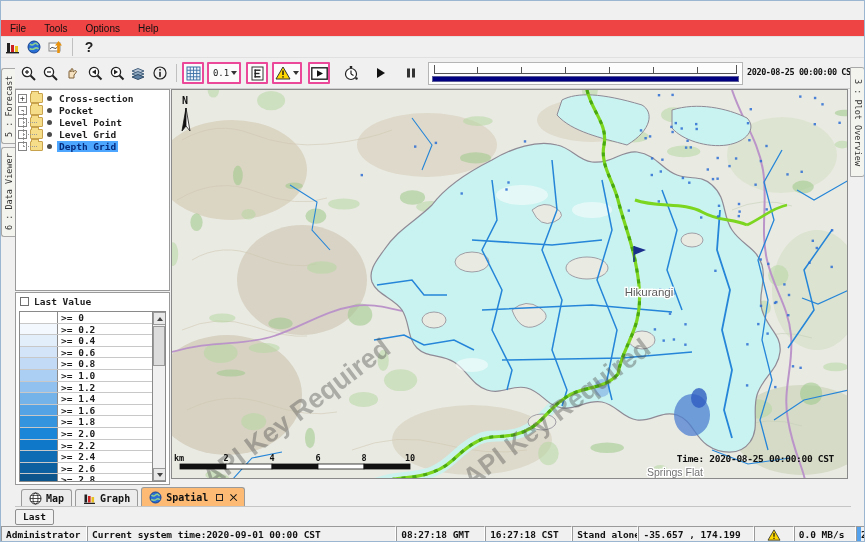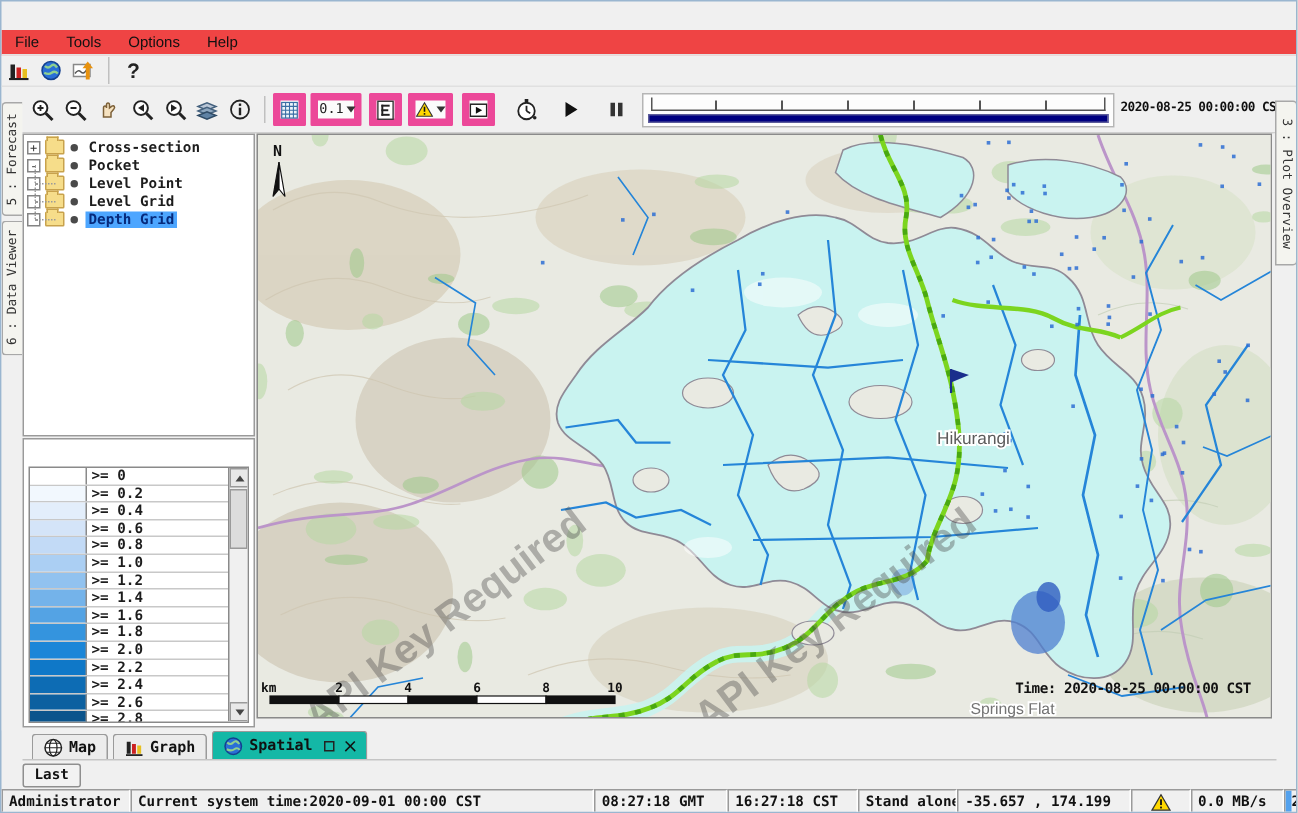--- a/index.html
+++ b/index.html
@@ -24,21 +24,21 @@
   
   .menubar { position:absolute; left:0; top:19px; width:100%; height:17px; background:#ef4444;
     display:flex; align-items:center; font-size:10px; color:#111; border-bottom:1px solid #e2e2e2;}
   .menu-item { padding:0 9px; height:100%; display:flex; align-items:center; }
   
   .toolbar1 { position:absolute; left:0; top:36px; width:100%; height:21px; background:#f0f0f0;
     display:flex; align-items:center; border-bottom:1px solid #e0e0e0;}
   .toolbar2 { position:absolute; left:0; top:57px; width:100%; height:31px; background:#f0f0f0;
     display:flex; align-items:center; border-bottom:1px solid #cfcfcf;}
   .tb-btn { width:22px; height:22px; display:flex; align-items:center; justify-content:center; }
-  .tb-box { border:5px solid #ec4899; background:#fbfbfb; border-radius:1px; }
+  .tb-box { border:2px solid #ec4899; background:#fbfbfb; border-radius:1px; }
   .tb-sep { width:1px; height:18px; background:#c0c0c0; margin:0 5px; }
   .help-q { font-size:14px; font-weight:bold; color:#222; padding:0 4px; }
   .caret { width:0;height:0;border-left:3px solid transparent;border-right:3px solid transparent;border-top:4px solid #333; margin-left:2px;}
   .scale-btn { display:flex;align-items:center; padding:1px 3px; font-size:9px; color:#222; font-family:"DejaVu Sans Mono",monospace;}
   .scale-dot{width:5px;height:5px;border-radius:50%;background:#1b30c8;margin-right:2px;}
   
   .timeline { position:absolute; left:427px; top:4px; width:315px; height:23px; border:1px solid #b5b5b5; background:#fdfdfd; padding:2px 3px;}
   .tl-ruler { position:relative; height:9px; border-bottom:1px solid #555; margin:0 2px;
     background:repeating-linear-gradient(90deg, transparent 0 43px, #555 43px 44px); background-size:44px 7px; background-position:0 2px; background-repeat:repeat-x;}
   .tl-ruler::before,.tl-ruler::after{content:"";position:absolute;top:0;width:1px;height:9px;background:#555;}
@@ -86,21 +86,21 @@
   .arr-dn{width:0;height:0;border-left:3px solid transparent;border-right:3px solid transparent;border-top:4px solid #444;}
   .scroll-thumb{position:absolute; top:14px; left:0; width:12px; height:40px; background:#dcdcdc; border:1px solid #9a9a9a;}
   
   .map-panel { position:absolute; left:170px; top:88px; width:677px; height:390px; border:1px solid #8a8a8a; background:#e9eae2; overflow:hidden;}
   
   .bottom-tabs { position:absolute; left:14px; top:486px; width:836px; height:20px; display:flex; align-items:flex-end; gap:3px; padding-left:6px;
     border-bottom:1px solid #c5c5c5;}
   .btab { display:flex; align-items:center; gap:4px; height:17px; padding:0 7px; background:#ececec;
     border:1px solid #9a9a9a; border-bottom:none; border-radius:3px 3px 0 0; font-size:10px; color:#111;
     font-family:"DejaVu Sans Mono",monospace; font-weight:bold;}
-  .btab.active { background:#14b8a6; height:19px; }
+  .btab.active { background:#fdba74; height:19px; }
   .btab .mini-sq { width:7px; height:7px; border:1px solid #222; margin-left:4px;}
   .btab .mini-x { position:relative; width:8px; height:8px; margin-left:2px;}
   .btab .mini-x::before,.btab .mini-x::after{content:"";position:absolute;left:0;top:3.5px;width:9px;height:1.4px;background:#111;}
   .btab .mini-x::before{transform:rotate(45deg);} .btab .mini-x::after{transform:rotate(-45deg);}
   .logs-row { position:absolute; left:14px; top:507px; height:18px; display:flex; align-items:center; }
   .logs-btn { font-size:9.5px; font-family:"DejaVu Sans Mono",monospace; font-weight:bold; color:#111;
     background:#f2f2f2; border:1px solid #8f8f8f; border-radius:2px; padding:1px 7px 2px;}
   
   .statusbar { position:absolute; left:0; top:525px; width:865px; height:17px; background:#f0f0f0;
     display:flex; font-family:"DejaVu Sans Mono",monospace; font-size:9.5px; color:#111;}
@@ -339,20 +339,24 @@
 
       <div class="tree-row leaf selected">
         <span class="expander"></span>
         <span class="folder-ic"></span>
         <span class="bullet"></span>
         <span class="t-label">Depth Grid</span>
       </div>
     </div>
 
   <div class="legend-panel">
+    <div class="legend-head">
+      <span class="legend-check"></span>
+      <span>Last Value</span>
+    </div>
     <div class="legend-list">
       <div class="legend-rows">
 
           <div class="legend-row">
             <span class="legend-swatch" style="background: rgb(255, 255, 255);"></span>
             <span class="legend-label">&gt;= 0</span>
           </div>
 
           <div class="legend-row">
             <span class="legend-swatch" style="background: rgb(242, 248, 254);"></span>

